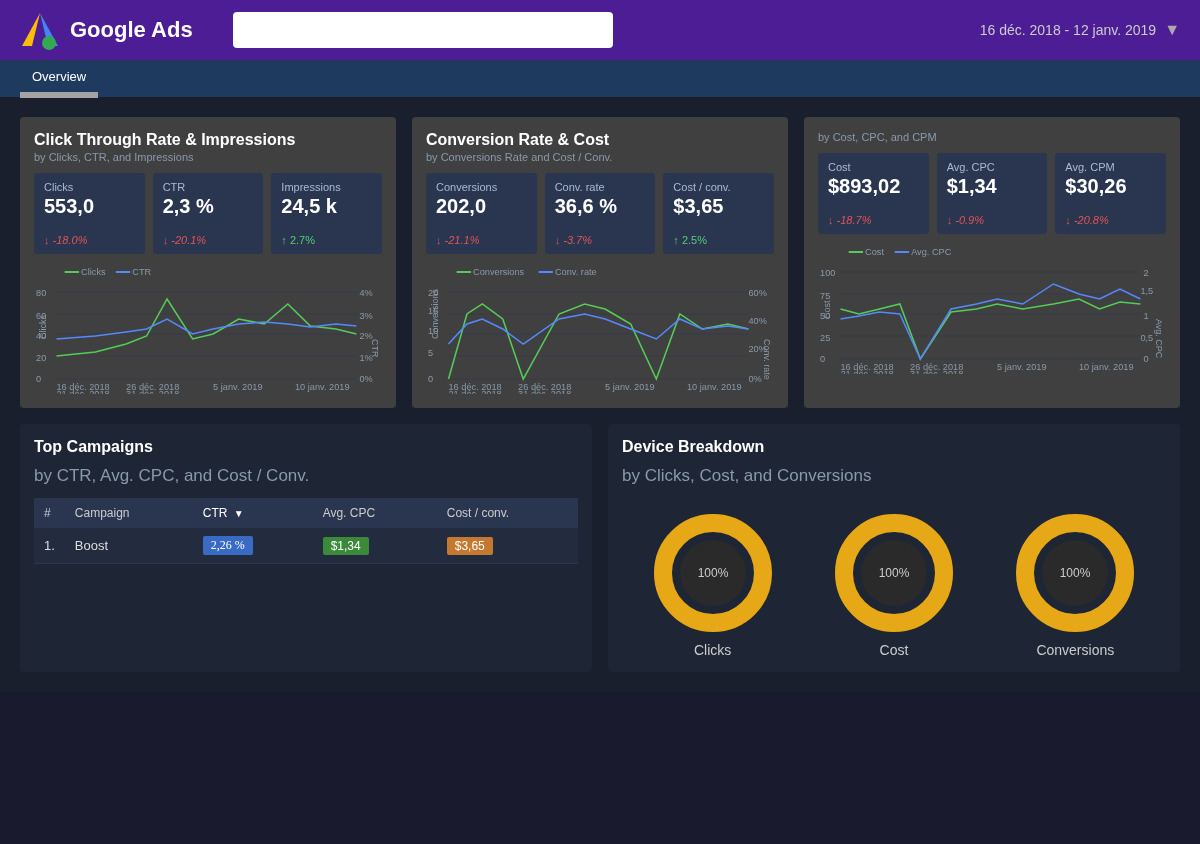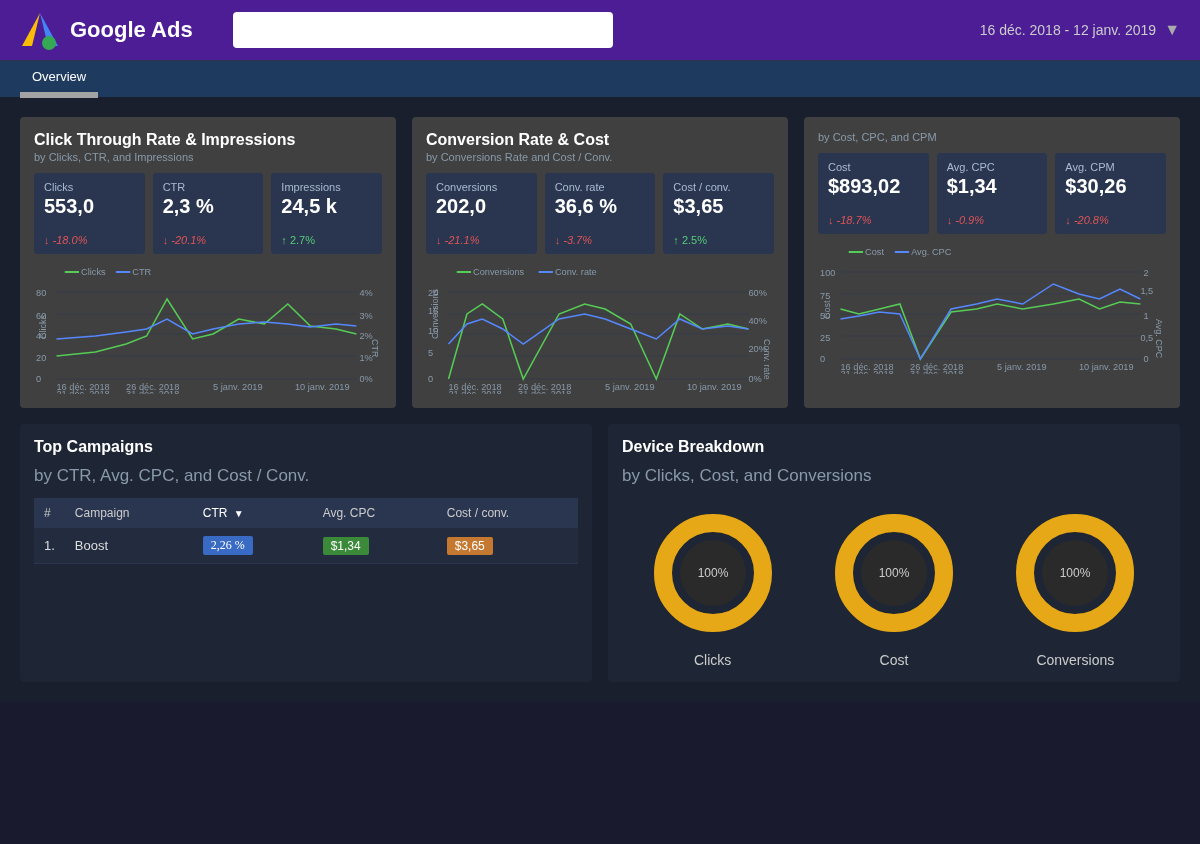--- a/index.html
+++ b/index.html
@@ -240,21 +240,20 @@
       display: flex;
       justify-content: space-around;
       align-items: center;
       padding: 10px 0 0 0;
     }
 
     .donut-item {
       display: flex;
       flex-direction: column;
       align-items: center;
-      gap: 10px;
     }
 
     .donut-label {
       font-size: 14px;
       color: #ccc;
       margin-top: 4px;
     }
 
     
     .chart-svg {

